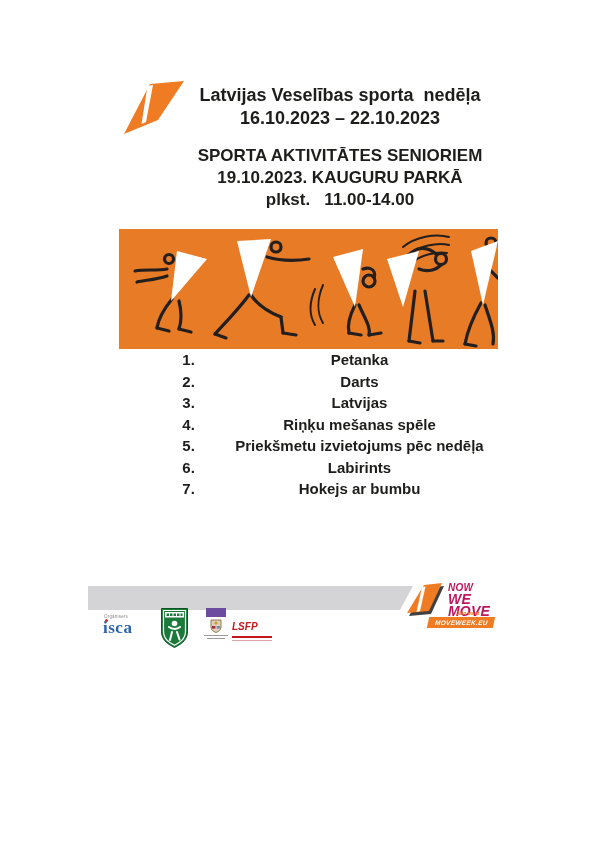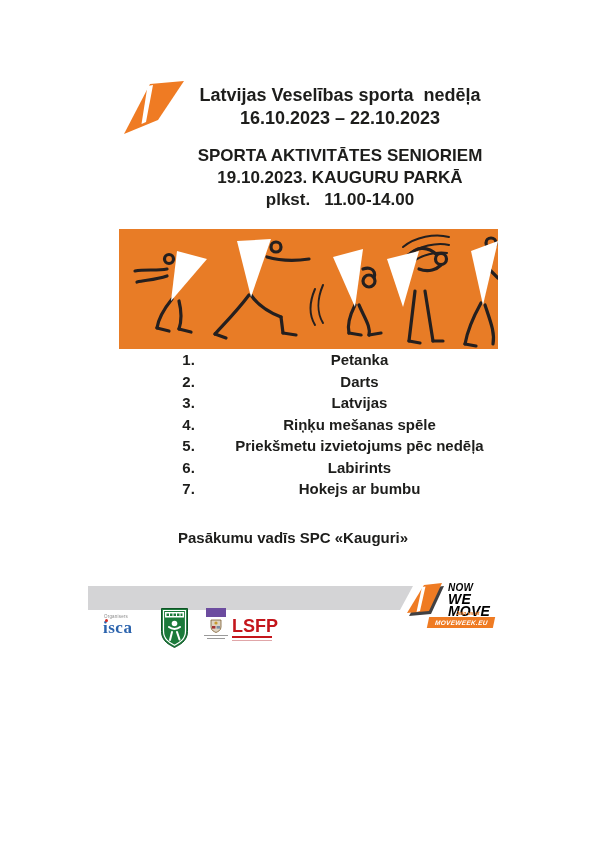--- a/index.html
+++ b/index.html
@@ -31,39 +31,39 @@
   
   .contact{left:178px;top:527px;width:370px;font-size:15px;font-weight:bold;line-height:21px;}
 
   
   .gray-stripe{left:88px;top:586px;width:325px;height:24px;background:#d4d4d6;
     clip-path:polygon(0 0,100% 0,calc(100% - 13px) 100%,0 100%);}
 
   
   .nwm{left:404px;top:577px;width:100px;height:54px;}
   .nwm-arrow{position:absolute;left:0;top:3px;width:42px;height:38px;}
-  .nwm-text{position:absolute;left:44px;top:5px;font-style:italic;font-weight:bold;color:#000000;}
+  .nwm-text{position:absolute;left:44px;top:5px;font-style:italic;font-weight:bold;color:#be185d;}
   .nwm-line1{font-size:10px;line-height:11px;letter-spacing:0.3px;}
   .nwm-line2{font-size:14px;line-height:12px;letter-spacing:0.2px;}
   .nwm-join{position:absolute;left:52px;top:33px;font-size:5px;font-style:italic;font-weight:bold;color:#ef7b23;}
   .nwm-site{position:absolute;left:24px;top:40px;width:66px;height:11px;background:#ef7b23;
     transform:skewX(-12deg);display:flex;align-items:center;justify-content:center;}
   .nwm-site span{font-size:6.5px;font-style:italic;font-weight:bold;color:#ffffff;letter-spacing:0.3px;transform:skewX(6deg);}
 
   
   .organisers-label{left:104px;top:614px;font-size:4.5px;color:#8a8a8a;letter-spacing:0.2px;}
   .isca{left:103px;top:618px;font-size:17px;font-weight:800;color:#2b63ad;letter-spacing:0.5px;line-height:19px;font-family:Liberation Serif, serif;}
   .isca-dot{left:105px;top:619px;width:3px;height:3px;background:#d02c25;border-radius:50%;}
   .badge{left:160px;top:607px;width:29px;height:42px;}
   .ministry{left:203px;top:608px;width:26px;text-align:center;}
   .ministry-flag{width:20px;height:9px;background:#6c4c9f;margin:0 auto;}
   .ministry-arms{margin:2px auto 1px auto;display:block;}
   .ministry-line{height:1.5px;background:#9a9a9a;margin:1.5px 1px 0 1px;}
   .lsfp{left:232px;top:618px;width:46px;}
-  .lsfp-text{font-size:18px;font-weight:900;color:#c4161c;line-height:17px;}
+  .lsfp-text{font-size:10px;font-weight:900;font-style:italic;color:#c4161c;line-height:17px;}
   .lsfp-bar{width:40px;height:2px;background:#c4161c;margin-top:1px;}
   .lsfp-sub{width:40px;height:1.5px;background:#e0a6a8;margin-top:1.5px;}
 </style>
 </head>
 <body>
 
 <div class="abs brand-logo">
   <svg width="70" height="64" viewBox="0 0 70 64">
     <polygon points="8,60 34,10 68,7 42,46" fill="#EF7B23"></polygon>
     <polygon points="31.5,12 37,11 30,48 25.5,50" fill="#ffffff"></polygon>
@@ -141,21 +141,20 @@
     <li>Darts</li>
     <li>Latvijas</li>
     <li>Riņķu mešanas spēle</li>
     <li>Priekšmetu izvietojums pēc nedēļa</li>
     <li>Labirints</li>
     <li>Hokejs ar bumbu</li>
   </ol>
 </div>
 
 <div class="abs contact">
-  <div>Pasākumu vadīs SPC «Kauguri»</div>
 </div>
 
 <div class="abs gray-stripe"></div>
 
 <div class="abs nwm">
   <div class="nwm-arrow">
     <svg width="42" height="38" viewBox="0 0 42 38">
       <polygon points="5,36 21,8 40,6 27,34" fill="#414042"></polygon>
       <polygon points="3,33 20,5 38,3 25,31" fill="#EF7B23"></polygon>
       <polygon points="18,7 21.5,6.5 16,31 12.5,32" fill="#ffffff"></polygon>

